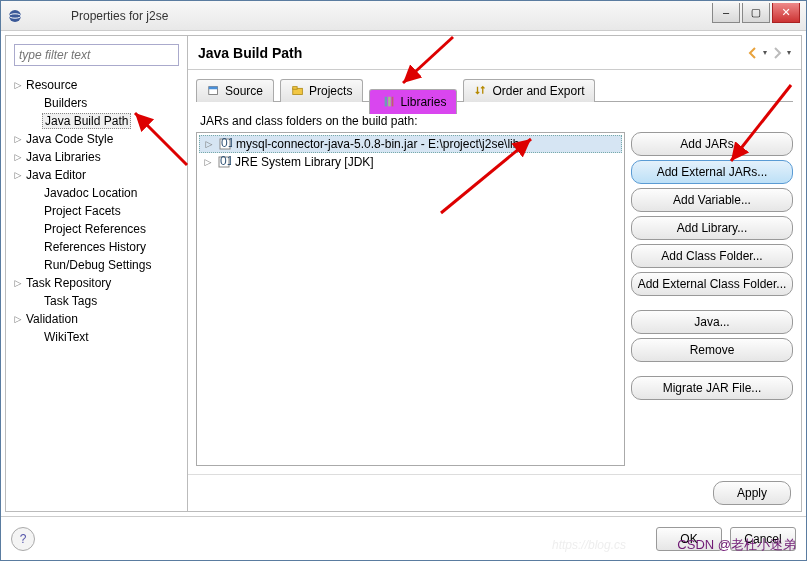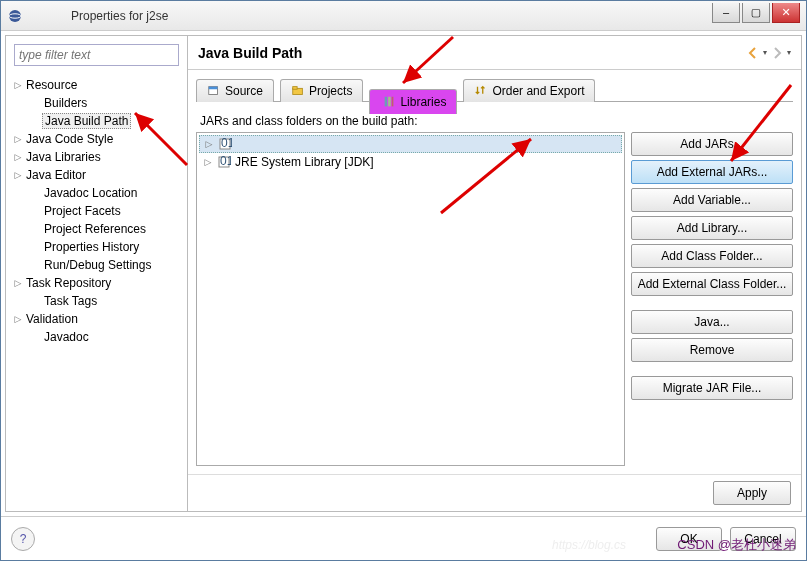--- a/index.html
+++ b/index.html
@@ -33,21 +33,21 @@
   .tab.active { background:#d946ef; top:11px; height:25px; z-index:2;padding-left:12px;}
   .tabicon { width:14px; height:14px; }
   .desc { margin:8px 0 4px 2px; }
   .listarea { display:flex; gap:6px; flex:1; min-height:0; padding:0 8px 8px 8px;}
   .jarlist { flex:1; border:1px solid #aaa; background:#fff; padding:2px; overflow:auto;}
   .jar-row { display:flex; align-items:center; height:18px; padding-left:4px; gap:4px;}
   .jar-row.selected { background:#d6e5f3; border:1px dotted #7aa;}
   .jar-tw { width:10px; font-size:9px; color:#777; text-align:center;}
   .jaricon { width:14px; height:14px;}
   .btncol { width:162px; display:flex; flex-direction:column; gap:4px;}
-  .btn { height:24px; border:1px solid #999; background:linear-gradient(#fdfdfd,#e6e6e6); border-radius:2px; cursor:default; padding:0 4px; white-space:nowrap; overflow:hidden;}
+  .btn { height:24px; border:1px solid #999; background:linear-gradient(#fdfdfd,#e6e6e6); border-radius:10px; cursor:default; padding:0 4px; white-space:nowrap; overflow:hidden;}
   .btn.highlight { background:linear-gradient(#e4f1fb,#bde0f7); border-color:#5a9bd4;}
   .btn:disabled { color:#888;}
   .apply-row { display:flex; justify-content:flex-end; padding:6px 10px; border-top:1px solid #ddd;align-items:center;}
   .footer { height:44px; display:flex; align-items:center; padding:0 10px; border-top:1px solid #ccc;}
   .help { width:24px; height:24px; border:1px solid #aaa; border-radius:12px; text-align:center; line-height:22px; color:#55a; background:#f4f4f4; cursor:default;}
   .footer .spacer { flex:1;}
   .footer .fbtn { width:66px; height:24px; margin-left:8px; border:1px solid #999; background:linear-gradient(#fdfdfd,#e6e6e6); border-radius:3px; cursor:default;}
   .arrow { position:absolute; pointer-events:none; z-index:50;}
   .watermark { position:absolute; right:10px; bottom:6px; color:#701a75; font-size:13px; pointer-events:none;}
   .wm2 { position:absolute; right:180px; bottom:8px; color:#eee; font-size:12px; font-style:italic; pointer-events:none;}
@@ -107,41 +107,41 @@
             <div class="tree-row child">
               <span class="tw"></span>
               <span class="lbl">Project Facets</span>
             </div>
             <div class="tree-row child">
               <span class="tw"></span>
               <span class="lbl">Project References</span>
             </div>
             <div class="tree-row child">
               <span class="tw"></span>
-              <span class="lbl">Properties History</span>
+              <span class="lbl">References History</span>
             </div>
             <div class="tree-row child">
               <span class="tw"></span>
               <span class="lbl">Run/Debug Settings</span>
             </div>
             <div class="tree-row">
               <span class="tw">▷</span>
               <span class="lbl">Task Repository</span>
             </div>
             <div class="tree-row child">
               <span class="tw"></span>
               <span class="lbl">Task Tags</span>
             </div>
             <div class="tree-row">
               <span class="tw">▷</span>
               <span class="lbl">Validation</span>
             </div>
             <div class="tree-row child">
               <span class="tw"></span>
-              <span class="lbl">Javadoc</span>
+              <span class="lbl">WikiText</span>
             </div>
           </div>
       </div>
 
       <div class="main">
         <div class="mainhdr">
           <span class="htitle">Java Build Path</span>
           <div class="navbtns">
             <svg class="navicon" viewBox="0 0 16 16">
                 <path d="M10 3 L5 8 L10 13" fill="none" stroke="#e8a23c" stroke-width="2"></path>
@@ -190,20 +190,21 @@
         <div class="desc" style="padding-left:10px;">JARs and class folders on the build path:</div>
 
         <div class="listarea">
           <div class="jarlist" id="jarlist">
               <div class="jar-row selected">
                 <span class="jar-tw">▷</span>
                 <svg class="jaricon" viewBox="0 0 14 14">
                   <rect x="2" y="2" width="10" height="10" fill="#fff" stroke="#888"></rect>
                   <text x="3" y="10" font-size="6" fill="#357">010</text>
                 </svg>
+                <span>mysql-connector-java-5.0.8-bin.jar - E:\project\j2se\lib</span>
               </div>
               <div class="jar-row">
                 <span class="jar-tw">▷</span>
                 <svg class="jaricon" viewBox="0 0 14 14">
                   <rect x="2" y="2" width="10" height="10" fill="#fff" stroke="#888"></rect>
                   <text x="3" y="10" font-size="6" fill="#357">010</text>
                 </svg>
                 <span>JRE System Library [JDK]</span>
               </div>
             </div>

